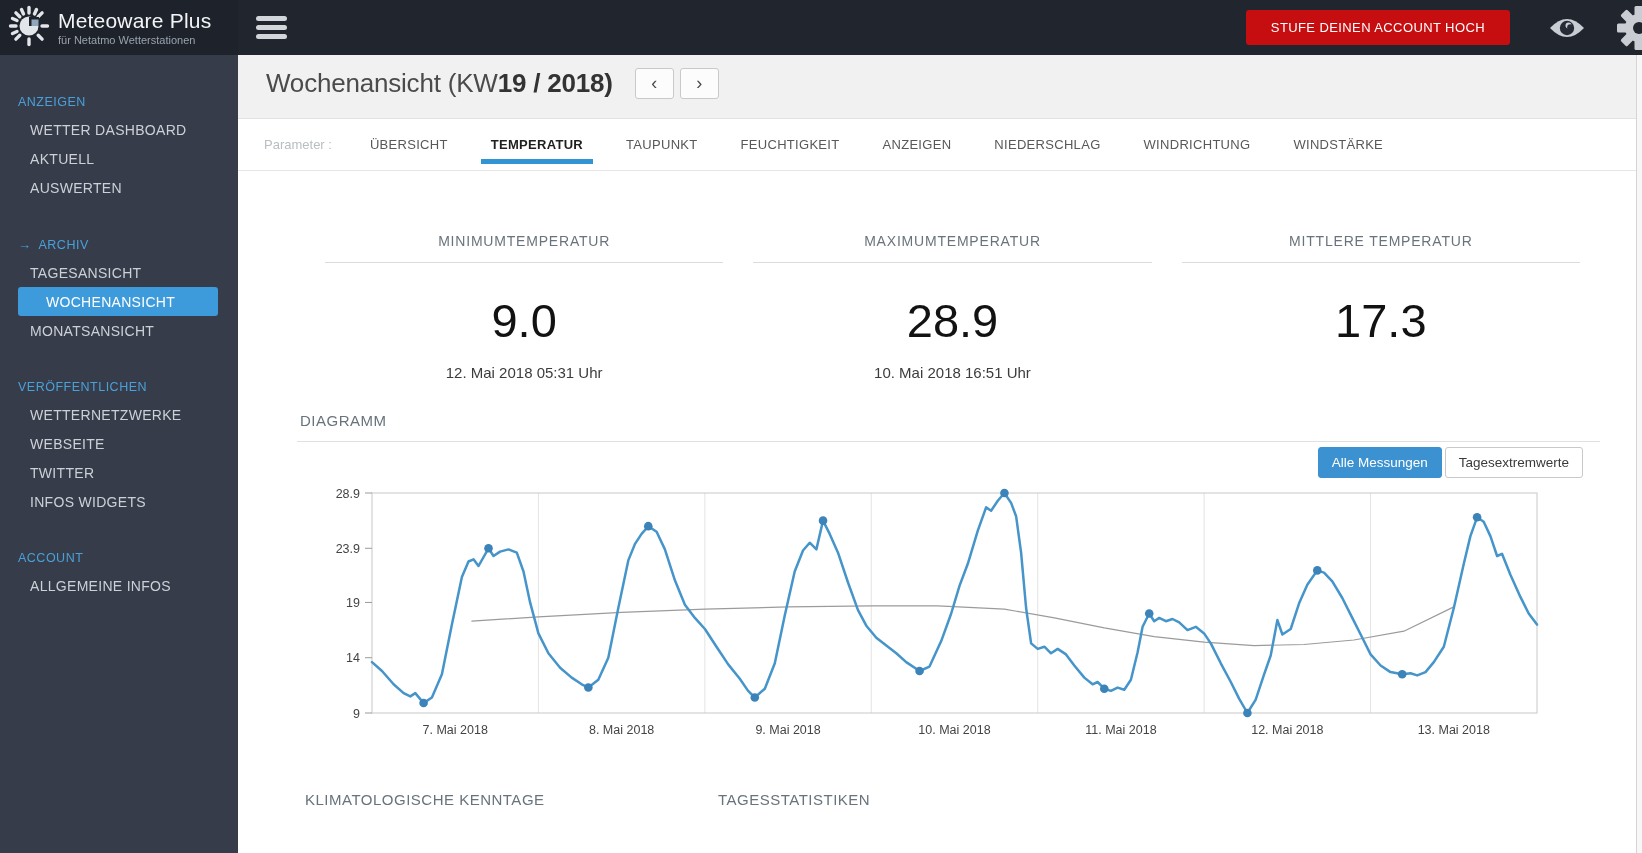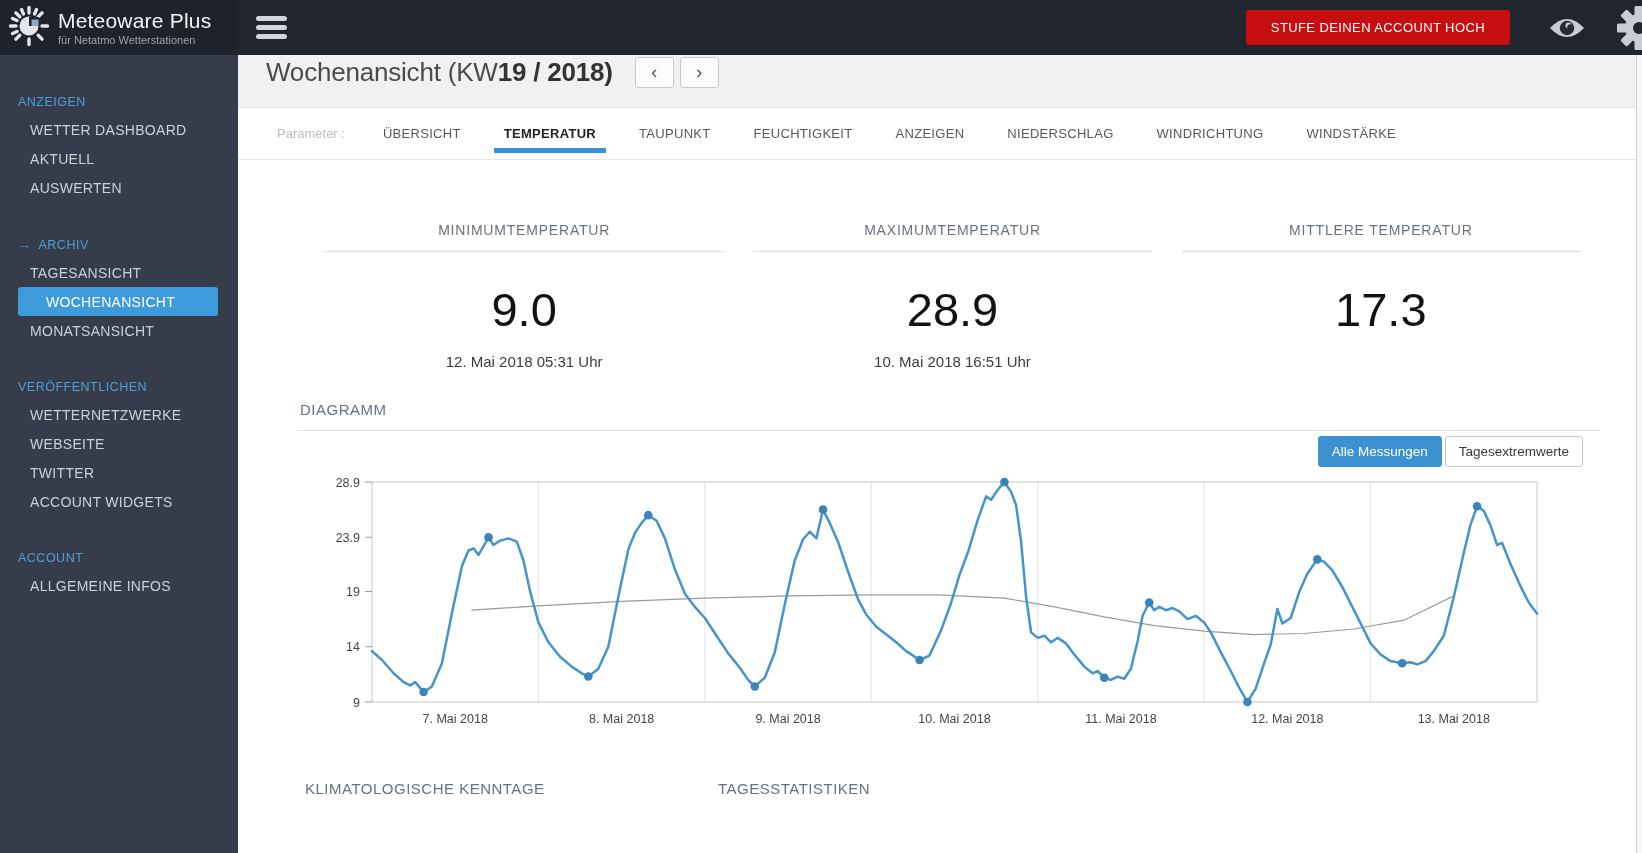--- a/index.html
+++ b/index.html
@@ -29,32 +29,32 @@
   .nav-heading { color:#4aa0d9; font-size:12.5px; letter-spacing:0.5px; padding:6px 10px 6px 18px; }
   .nav-heading .nav-arrow { margin-right:7px; font-size:13px; }
   .nav-item { color:#ccd1d8; font-size:14px; letter-spacing:0.3px; padding:6.5px 10px 6.5px 30px; cursor:pointer; }
   .nav-item.active { background:#3e9bdb; color:#ffffff; margin:0 20px 0 18px; padding-left:28px; border-radius:3px; }
 
   
   .scroll-strip { position:absolute; top:55px; right:0; width:6px; height:798px;
                   background:#f7f7f7; border-left:1px solid #d5d5d5; }
 
   
-  .main { position:absolute; top:37px; left:238px; width:1398px; height:798px; background:#fff; overflow:hidden; }
+  .main { position:absolute; top:48px; left:238px; width:1398px; height:798px; background:#fff; overflow:hidden; }
 
   .title-band { height:71px; background:#f1f1f1; border-bottom:1px solid #e2e2e2;
                 display:flex; align-items:center; padding-left:28px; }
   .page-title { font-size:26px; font-weight:400; color:#4b4b4b; letter-spacing:-0.2px; }
   .page-title b { color:#333; font-weight:700; }
   .week-nav { margin-left:22px; display:flex; gap:6px; }
   .nav-btn { width:39px; height:31px; background:#fcfcfc; border:1px solid #c9c9c9; border-radius:3px;
              color:#4a4a4a; font-size:18px; line-height:1; cursor:pointer; font-family:inherit; }
 
   .tab-band { height:52px; background:#fff; border-bottom:1px solid #e6e6e6;
-              display:flex; align-items:center; padding-left:39px; }
+              display:flex; align-items:center; padding-left:26px; }
   .param-label { color:#b9bec2; font-size:13px; margin-right:38px; }
   .tabs { display:flex; gap:43px; height:100%; }
   .tab { display:flex; align-items:center; height:100%; position:relative; font-size:13px;
          color:#585858; letter-spacing:0.3px; cursor:pointer; white-space:nowrap; }
   .tab.active { color:#1f1f1f; font-weight:700;text-align:center; }
   .tab.active::after { content:""; position:absolute; left:-10px; right:-10px; bottom:6px;
                        height:5px; background:#3095d2; }
 
   
   .stats-row { display:flex; gap:30px; margin:62px 56px 0 87px; }
@@ -162,21 +162,21 @@
         <div class="nav-heading"><span class="nav-arrow">→</span><span>ARCHIV</span></div>
         <div class="nav-item">TAGESANSICHT</div>
         <div class="nav-item active">WOCHENANSICHT</div>
         <div class="nav-item">MONATSANSICHT</div>
       </div>
       <div class="nav-group">
         <div class="nav-heading"><span>VERÖFFENTLICHEN</span></div>
         <div class="nav-item">WETTERNETZWERKE</div>
         <div class="nav-item">WEBSEITE</div>
         <div class="nav-item">TWITTER</div>
-        <div class="nav-item">ACCOUNT WIDGETS</div>
+        <div class="nav-item">INFOS WIDGETS</div>
       </div>
       <div class="nav-group">
         <div class="nav-heading"><span>ACCOUNT</span></div>
         <div class="nav-item">ALLGEMEINE INFOS</div>
       </div>
     </nav>
 
   <div class="scroll-strip"></div>
 
   <main class="main">

